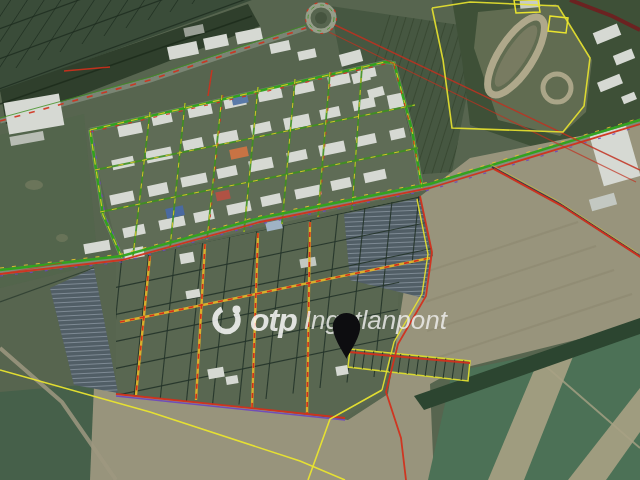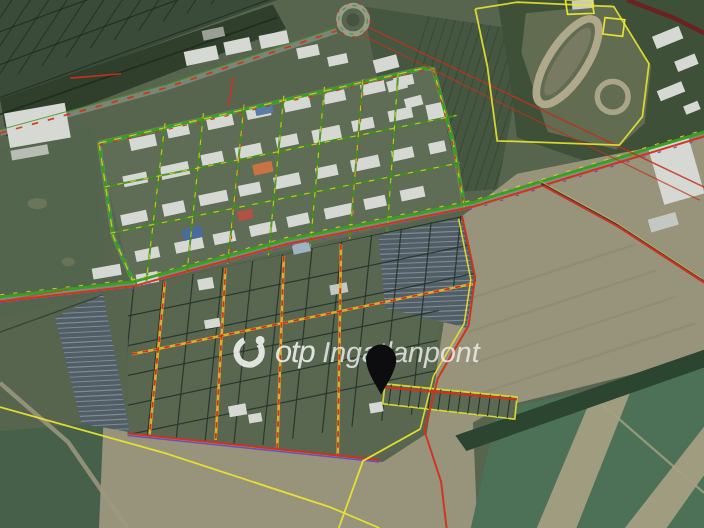--- a/index.html
+++ b/index.html
@@ -1,20 +1,20 @@
 <!DOCTYPE html>
 <html><head>
 <meta charset="utf-8">
 <style>
   html,body{margin:0;padding:0;}
   body{width:640px;height:480px;overflow:hidden;background:#57654f;font-family:"Liberation Sans",sans-serif;}
   .map-wrap{position:relative;width:640px;height:480px;background:#57654f;}
   svg.map{display:block;position:absolute;left:0;top:0;}
   .watermark{position:absolute;left:210px;top:303px;display:flex;align-items:center;gap:7px;opacity:.82;pointer-events:none;white-space:nowrap;}
-  .wm-brand{color:#ffffff;font-size:28px;font-weight:normal;font-style:italic;letter-spacing:-1px;line-height:1;}
+  .wm-brand{color:#ffffff;font-size:32px;font-weight:bold;font-style:italic;letter-spacing:-1px;line-height:1;}
   .wm-name{color:#f0f0ef;font-size:26px;font-style:italic;letter-spacing:0;line-height:1;}
   .pin{position:absolute;left:330px;top:308px;width:33px;height:56px;}
 </style>
 </head>
 <body>
 
 <div class="map-wrap">
   <svg id="map-svg" class="map" width="640" height="480" viewBox="0 0 640 480">
       <defs>
         <clipPath id="c1">

